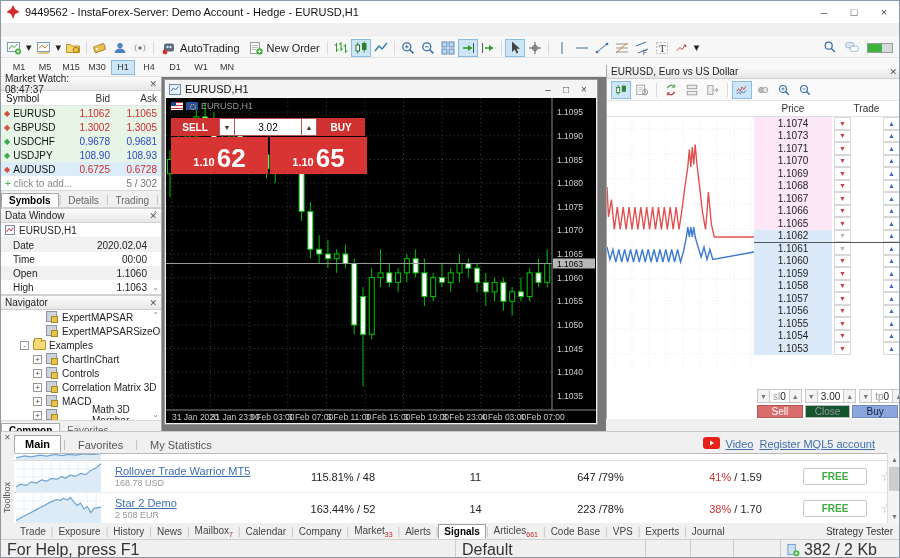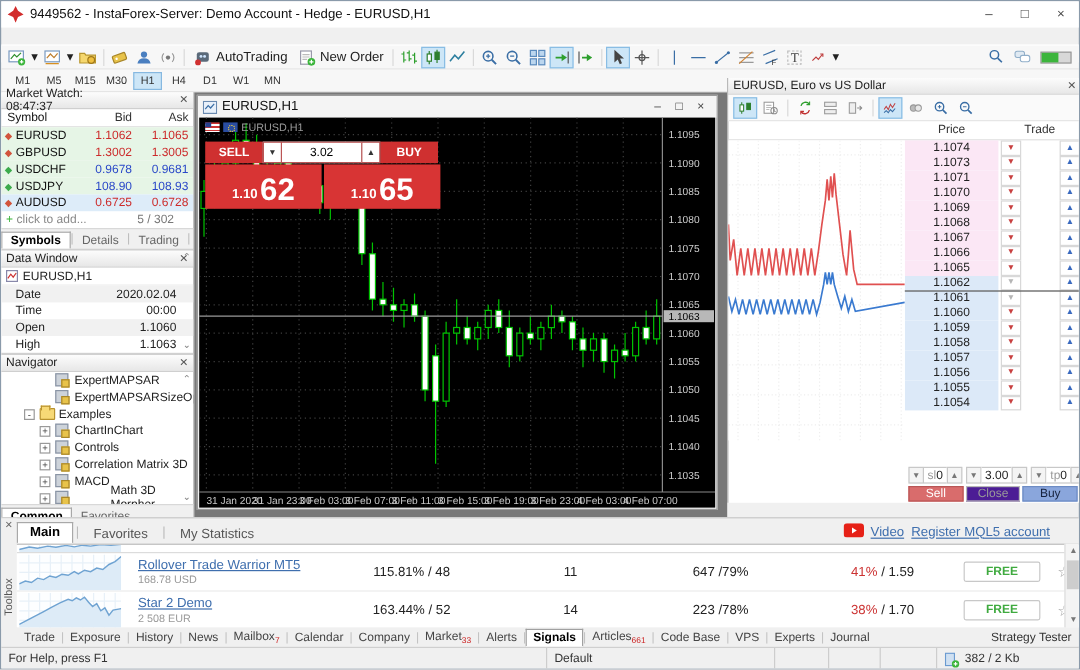--- a/index.html
+++ b/index.html
@@ -101,21 +101,21 @@
   .domdivider{position:absolute;left:147px;right:0;height:1px;background:#555;}
   .domticks{position:absolute;left:0;top:0;width:147px;height:250px;background:#fff;}
   .domctrl{position:absolute;left:150px;right:3px;top:324px;height:14px;display:flex;gap:3px;}
   .spin{flex:1;display:flex;}
   .spin .sb{width:13px;border:1px solid #c8c8c8;background:#f4f4f4;color:#777;font-size:7px;display:flex;align-items:center;justify-content:center;}
   .spin .sv{flex:1;border:1px solid #c8c8c8;border-left:none;border-right:none;background:#fff;display:flex;align-items:center;font-size:10px;padding:0 3px;}
   .spin .sv .pref{color:#999;margin-right:auto;}
   .dombtns{position:absolute;left:150px;right:3px;top:340px;height:13px;display:flex;gap:2px;}
   .dombtn{flex:1;display:flex;align-items:center;justify-content:center;font-size:10px;border:1px solid #b9b9b9;}
   .btn-sell{background:#d96c6c;color:#fff;border-color:#b85555;}
-  .btn-close{background:#4c1d95;color:#999;}
+  .btn-close{background:#14532d;color:#999;}
   .btn-buy{background:#8aa6dc;color:#17233f;border-color:#6d8cc4;}
   
   .toolbox{left:0;top:430px;width:900px;height:92px;background:#f0f0f0;border-top:1px solid #c8c8c8;}
   .tbxstrip{position:absolute;left:0;top:0;width:13px;height:92px;background:#f0f0f0;}
   .tbxstrip .x{position:absolute;left:3px;top:1px;font-size:8px;color:#666;}
   .tbxlabel{position:absolute;left:1px;top:50px;writing-mode:vertical-rl;transform:rotate(180deg);font-size:9px;color:#555;}
   .tbxtabs{position:absolute;left:13px;top:2px;right:0;height:19px;display:flex;align-items:flex-end;font-size:11px;color:#555;}
   .tbxtab{padding:2px 10px;}
   .tbxtab.active{background:#fff;border:1px solid #a8a8a8;border-bottom:1px solid #fff;font-weight:bold;color:#000;}
   .tbxlinks{margin-left:auto;display:flex;align-items:center;gap:6px;padding-right:26px;padding-bottom:2px;}
@@ -137,21 +137,21 @@
   .vscroll .thumb{position:absolute;left:1px;right:1px;top:14px;height:24px;background:#cdcdcd;}
   .vscroll .ardown{position:absolute;bottom:0;left:0;right:0;}
   
   .btabs{left:0;top:522px;width:900px;height:16px;background:#f0f0f0;display:flex;align-items:center;padding-left:14px;font-size:10px;color:#444;}
   .btab{padding:1px 5px;white-space:nowrap;}
   .btab.active{background:#fff;border:1px solid #a0a0a0;border-bottom:1px solid #fff;font-weight:bold;color:#000;}
   .btabsep{color:#c0c0c0;}
   .badge{font-size:7px;color:#cc2222;vertical-align:sub;}
   .stlabel{margin-left:auto;padding-right:8px;color:#333;}
   
-  .statusbar{left:0;top:538px;width:900px;height:20px;background:#f0f0f0;border-top:1px solid #cfcfcf;display:flex;align-items:center;font-size:10px;color:#333;}
+  .statusbar{left:0;top:538px;width:900px;height:20px;background:#f0f0f0;border-top:1px solid #cfcfcf;display:flex;align-items:center;font-size:16px;color:#333;}
   .scell{height:100%;display:flex;align-items:center;padding:0 6px;border-right:1px solid #cdcdcd;}
   .s-help{flex:0 0 455px;}
   .s-profile{flex:0 0 190px;}
   .s-e1{flex:0 0 45px;}.s-e2{flex:0 0 43px;}.s-e3{flex:0 0 47px;}
   .s-traffic{flex:1;border-right:none;display:flex;gap:4px;align-items:center;}
 </style>
 </head>
 <body>
 
 <div id="app">
@@ -434,21 +434,21 @@
               <span style="font-size: 8px; color: rgb(210, 84, 60);">◆</span>
               <span>AUDUSD</span>
             </span>
             <span class="mw-bid px-red">0.6725</span>
             <span class="mw-ask px-red">0.6728</span>
           </div>
         </div>
       <div class="mwadd">
         <span style="color:#3cb53c;margin-right:3px;">+</span>
         <span>click to add...</span>
-        <span style="margin-left:auto;padding-right:16px;color:#777;">5 / 302</span>
+        <span style="margin-left:auto;padding-right:4px;color:#777;">5 / 302</span>
       </div>
       <div class="ptabs" id="mwtabs">
           <span class="ptab active">Symbols</span>
           <span class="ptabsep">|</span>
           <span class="ptab">Details</span>
           <span class="ptabsep">|</span>
           <span class="ptab">Trading</span>
           <span class="ptabsep">|</span>
           <span class="ptab">Ticks</span>
         </div>
@@ -909,20 +909,25 @@
         <div class="domrow bid">
           <span class="pcell">1.1055</span>
           <span class="chevbtn chev-red">▼</span>
           <span class="chevbtn up chev-blue">▲</span>
         </div>
         <div class="domrow bid">
           <span class="pcell">1.1054</span>
           <span class="chevbtn chev-red">▼</span>
           <span class="chevbtn up chev-blue">▲</span>
         </div>
+        <div class="domrow bid">
+          <span class="pcell">1.1053</span>
+          <span class="chevbtn chev-red">▼</span>
+          <span class="chevbtn up chev-blue">▲</span>
+        </div>
       </div>
     <div class="domctrl">
       <span class="spin">
         <span class="sb">▼</span>
         <span class="sv">
             <span class="pref">sl</span>
             <span>0</span>
           </span>
         <span class="sb">▲</span>
       </span>

